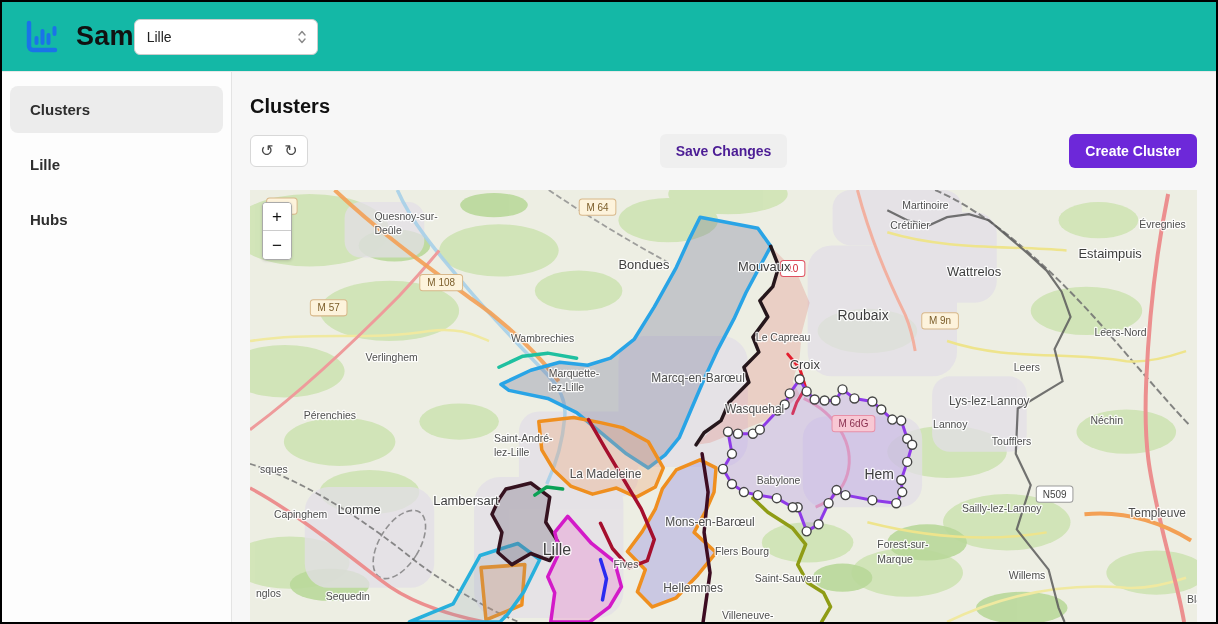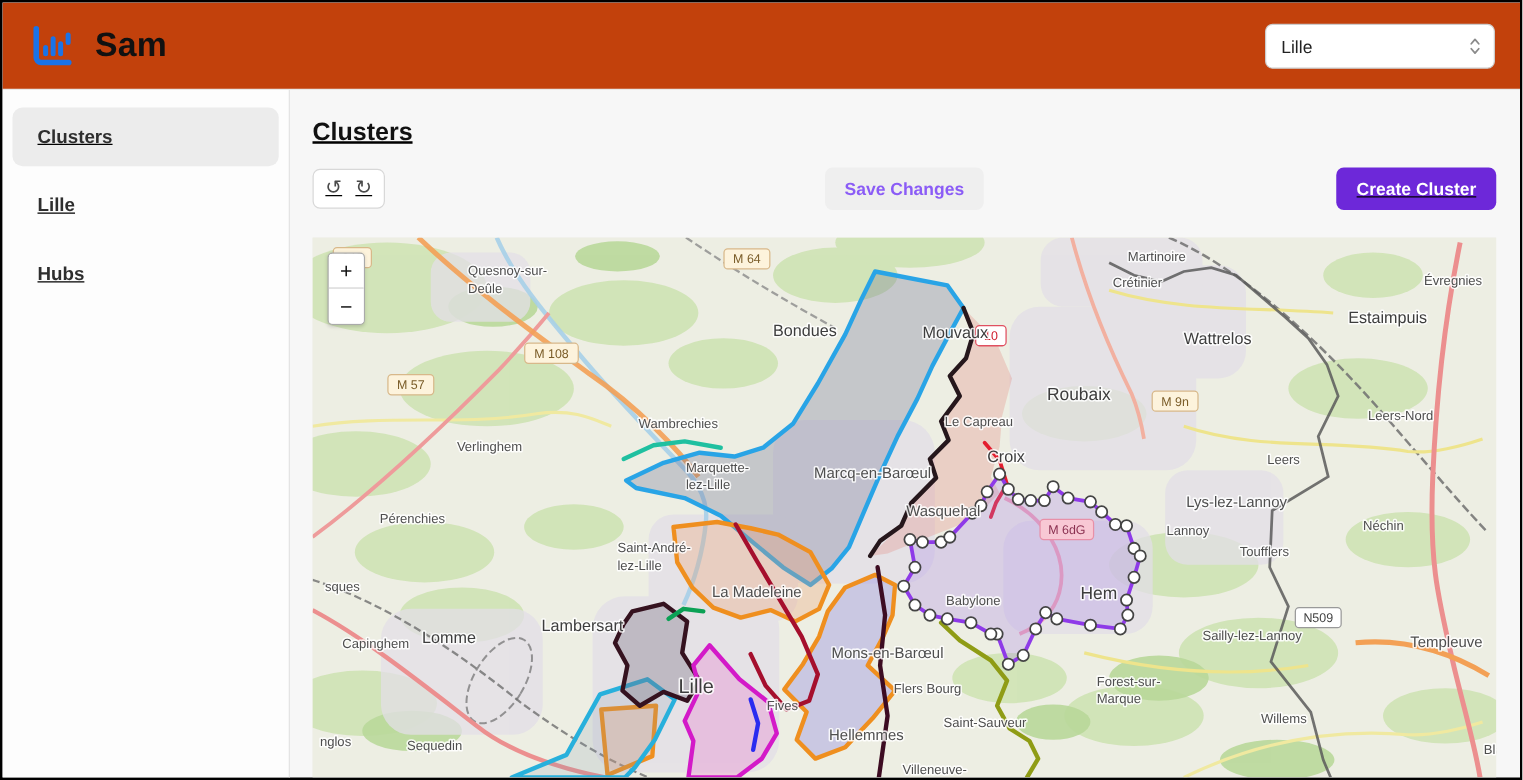--- a/index.html
+++ b/index.html
@@ -1,52 +1,52 @@
 <!DOCTYPE html>
 <html><head>
 <meta charset="utf-8">
 <style>
   html,body{margin:0;padding:0;background:#fff;}
   *{box-sizing:border-box;}
   .frame{width:1218px;height:624px;border:2px solid #000;overflow:hidden;
          font-family:"Liberation Sans",sans-serif;background:#f7f7f7;
          display:flex;flex-direction:column;}
   
-  header{height:70px;background:#c2410c;border-bottom:1px solid #e8e8e8;
-         display:flex;align-items:center;justify-content:space-between;
+  header{height:70px;background:#14b8a6;border-bottom:1px solid #e8e8e8;
+         display:flex;align-items:center;justify-content:flex-start;
          padding:16px 20px;flex:0 0 auto;}
   .brand{display:flex;align-items:center;gap:16px;}
   .brand svg{display:block;}
   .app-title{font-size:27px;font-weight:700;color:#111;letter-spacing:.2px;}
   .city-select{width:184px;height:36px;border:1px solid #ccc;border-radius:6px;
          background:#fff;display:flex;align-items:center;justify-content:space-between;
          padding:0 10px 0 12px;font-size:14px;color:#222;cursor:pointer;}
   .updown{display:flex;flex-direction:column;line-height:6px;color:#999;font-size:9px;}
   
-  .body{flex:1;display:flex;min-height:0;text-decoration:underline;}
+  .body{flex:1;display:flex;min-height:0;}
   .sidebar{width:230px;background:#fdfdfd;border-right:1px solid #e4e4e4;
          padding:14px 8px 0 8px;flex:0 0 auto;}
   .side-item{height:47px;border-radius:8px;display:flex;align-items:center;
          padding-left:20px;font-size:15px;font-weight:700;color:#2e2e2e;
          margin-bottom:8px;cursor:pointer;}
   .side-item.active{background:#ececec;}
   
   main{flex:1;min-width:0;padding:0 19px 0 18px;display:flex;flex-direction:column;}
   h1.page-title{font-size:20px;font-weight:700;color:#111;margin:23px 0 0 0;}
   .toolbar{margin-top:16px;display:flex;align-items:center;height:34px;flex:0 0 auto;}
   .toolbar .left{flex:1;display:flex;}
   .toolbar .center{flex:0 0 auto;}
   .toolbar .right{flex:1;display:flex;justify-content:flex-end;}
   .undoredo{display:flex;align-items:center;background:#fff;border:1px solid #d8d8d8;
          border-radius:6px;height:32px;padding:0 6px;gap:4px;}
   .undoredo button{border:none;background:transparent;font-size:16px;color:#4a4a4a;
          width:20px;height:26px;cursor:pointer;padding:0;line-height:1;}
   .btn{height:34px;border-radius:6px;font-size:14px;font-weight:600;border:none;
          padding:0 16px;cursor:pointer;font-family:"Liberation Sans",sans-serif;}
-  .btn.save{background:#efefef;color:#8b5cf6;cursor:default;text-align:right;}
+  .btn.save{background:#efefef;color:#4c1d95;cursor:default;text-align:right;}
   .btn.create{background:#6d28d9;color:#fff;}
   
   .map{position:relative;margin-top:22px;flex:1;min-height:0;background:#edeee3;
        overflow:hidden;}
   .map svg{position:absolute;inset:0;width:100%;height:100%;display:block;}
   .zoomctl{position:absolute;top:12px;left:12px;width:30px;background:#fff;
        border:1px solid #aaa;border-radius:4px;overflow:hidden;z-index:5;
        box-shadow:0 1px 3px rgba(0,0,0,.15);}
   .zoomctl button{display:block;width:100%;height:28px;background:#fff;border:none;
        font-size:17px;color:#111;cursor:pointer;padding:0;line-height:1;}

